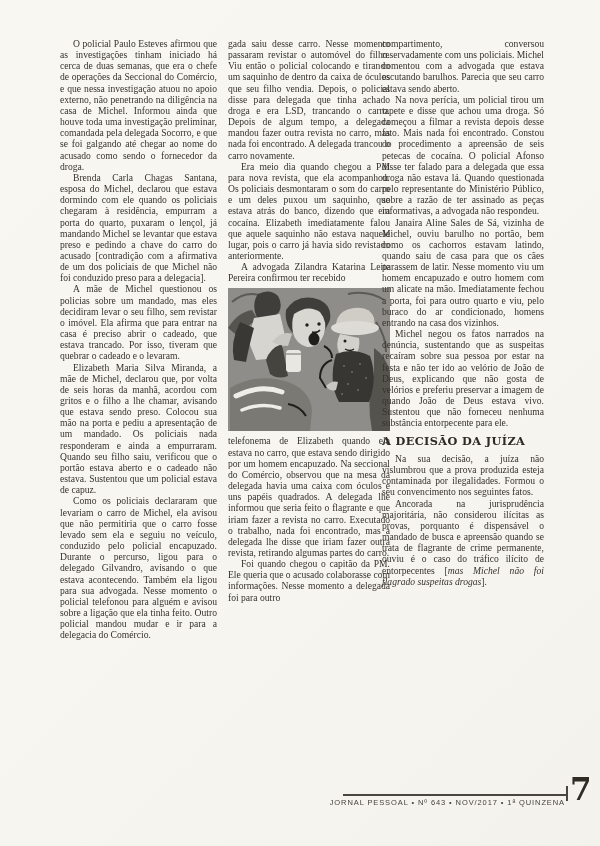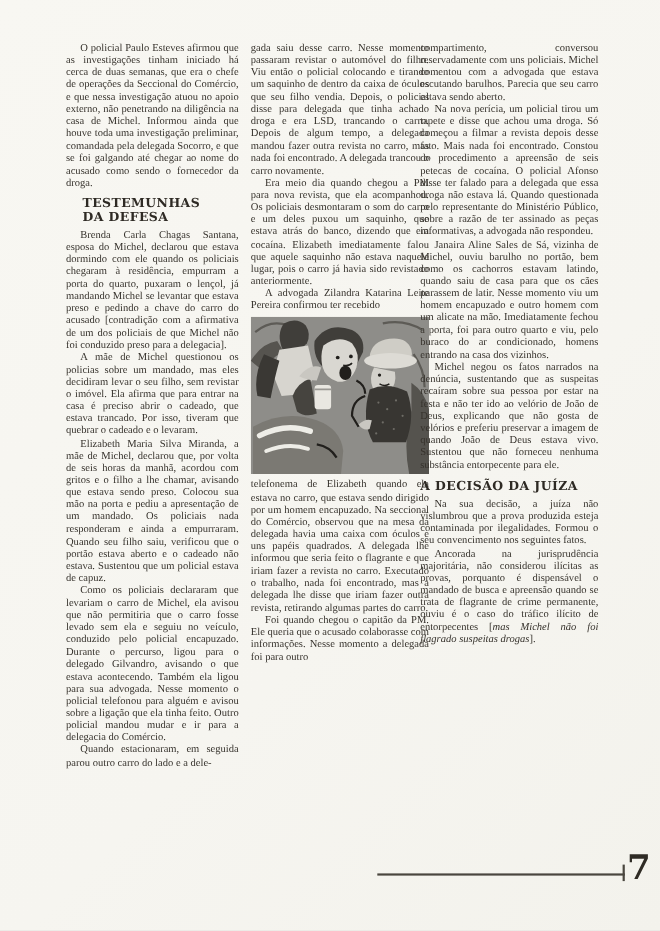--- a/index.html
+++ b/index.html
@@ -68,29 +68,24 @@
     color: #2f2b25;
   }
 </style>
 </head>
 <body>
 
 <div class="page">
 
   <div class="col col-1">
     <p>O policial Paulo Esteves afirmou que as investigações tinham iniciado há cerca de duas semanas, que era o chefe de operações da Seccional do Comércio, e que nessa investigação atuou no apoio externo, não penetrando na diligência na casa de Michel. Informou ainda que houve toda uma investigação preliminar, comandada pela delegada Socorro, e que se foi galgando até chegar ao nome do acusado como sendo o fornecedor da droga.</p>
-    <div class="heading heading-left">
-      <div>TESTEMUNHAS</div>
-      <div>DA DEFESA</div>
-    </div>
     <p>Brenda Carla Chagas Santana, esposa do Michel, declarou que estava dormindo com ele quando os policiais chegaram à residência, empurram a porta do quarto, puxaram o lençol, já mandando Michel se levantar que estava preso e pedindo a chave do carro do acusado [contradição com a afirmativa de um dos policiais de que Michel não foi conduzido preso para a delegacia].</p>
     <p>A mãe de Michel questionou os policias sobre um mandado, mas eles decidiram levar o seu filho, sem revistar o imóvel. Ela afirma que para entrar na casa é preciso abrir o cadeado, que estava trancado. Por isso, tiveram que quebrar o cadeado e o levaram.</p>
     <p>Elizabeth Maria Silva Miranda, a mãe de Michel, declarou que, por volta de seis horas da manhã, acordou com gritos e o filho a lhe chamar, avisando que estava sendo preso. Colocou sua mão na porta e pediu a apresentação de um mandado. Os policiais nada responderam e ainda a empurraram. Quando seu filho saiu, verificou que o portão estava aberto e o cadeado não estava. Sustentou que um policial estava de capuz.</p>
     <p>Como os policiais declararam que levariam o carro de Michel, ela avisou que não permitiria que o carro fosse levado sem ela e seguiu no veículo, conduzido pelo policial encapuzado. Durante o percurso, ligou para o delegado Gilvandro, avisando o que estava acontecendo. Também ela ligou para sua advogada. Nesse momento o policial telefonou para alguém e avisou sobre a ligação que ela tinha feito. Outro policial mandou mudar e ir para a delegacia do Comércio.</p>
-    <p>Quando estacionaram, em seguida parou outro carro do lado e a dele-</p>
   </div>
 
   <div class="col col-2">
     <p class="cont">gada saiu desse carro. Nesse momento passaram revistar o automóvel do filho. Viu então o policial colocando e tirando um saquinho de dentro da caixa de óculos que seu filho vendia. Depois, o policial disse para delegada que tinha achado droga e era LSD, trancando o carro. Depois de algum tempo, a delegada mandou fazer outra revista no carro, mas nada foi encontrado. A delegada trancou o carro novamente.</p>
     <p>Era meio dia quando chegou a PM para nova revista, que ela acompanhou. Os policiais desmontaram o som do carro e um deles puxou um saquinho, que estava atrás do banco, dizendo que era cocaína. Elizabeth imediatamente falou que aquele saquinho não estava naquele lugar, pois o carro já havia sido revistado anteriormente.</p>
     <p>A advogada Zilandra Katarina Leite Pereira confirmou ter recebido</p>
 
     <div class="illustration-wrap">
       <svg width="162" height="143" viewBox="0 0 162 143" xmlns="http://www.w3.org/2000/svg">
         <rect width="162" height="143" fill="#8e8d89"></rect>
@@ -150,15 +145,16 @@
     <p>Na nova perícia, um policial tirou um tapete e disse que achou uma droga. Só começou a filmar a revista depois desse fato. Mais nada foi encontrado. Constou do procedimento a apreensão de seis petecas de cocaína. O policial Afonso disse ter falado para a delegada que essa droga não estava lá. Quando questionada pelo representante do Ministério Público, sobre a razão de ter assinado as peças informativas, a advogada não respondeu.</p>
     <p>Janaira Aline Sales de Sá, vizinha de Michel, ouviu barulho no portão, bem como os cachorros estavam latindo, quando saiu de casa para que os cães parassem de latir. Nesse momento viu um homem encapuzado e outro homem com um alicate na mão. Imediatamente fechou a porta, foi para outro quarto e viu, pelo buraco do ar condicionado, homens entrando na casa dos vizinhos.</p>
     <p>Michel negou os fatos narrados na denúncia, sustentando que as suspeitas recaíram sobre sua pessoa por estar na festa e não ter ido ao velório de João de Deus, explicando que não gosta de velórios e preferiu preservar a imagem de quando João de Deus estava vivo. Sustentou que não forneceu nenhuma substância entorpecente para ele.</p>
     <div class="heading heading-center">A DECISÃO DA JUÍZA</div>
     <p>Na sua decisão, a juíza não vislumbrou que a prova produzida esteja contaminada por ilegalidades. Formou o seu convencimento nos seguintes fatos.</p>
     <p><span>Ancorada na jurisprudência majoritária, não considerou ilícitas as provas, porquanto é dispensável o mandado de busca e apreensão quando se trata de flagrante de crime permanente, ouviu é o caso do tráfico ilícito de entorpecentes [</span><span class="italic">mas Michel não foi flagrado suspeitas drogas</span><span>].</span></p>
   </div>
 
   <div class="footer-rule"></div>
   <div class="footer-tick"></div>
+  <div class="footer-credit">JORNAL PESSOAL • Nº 643 • NOV/2017 • 1ª QUINZENA</div>
   <div class="page-number">7</div>
 
 </div>
 
 </body></html>

